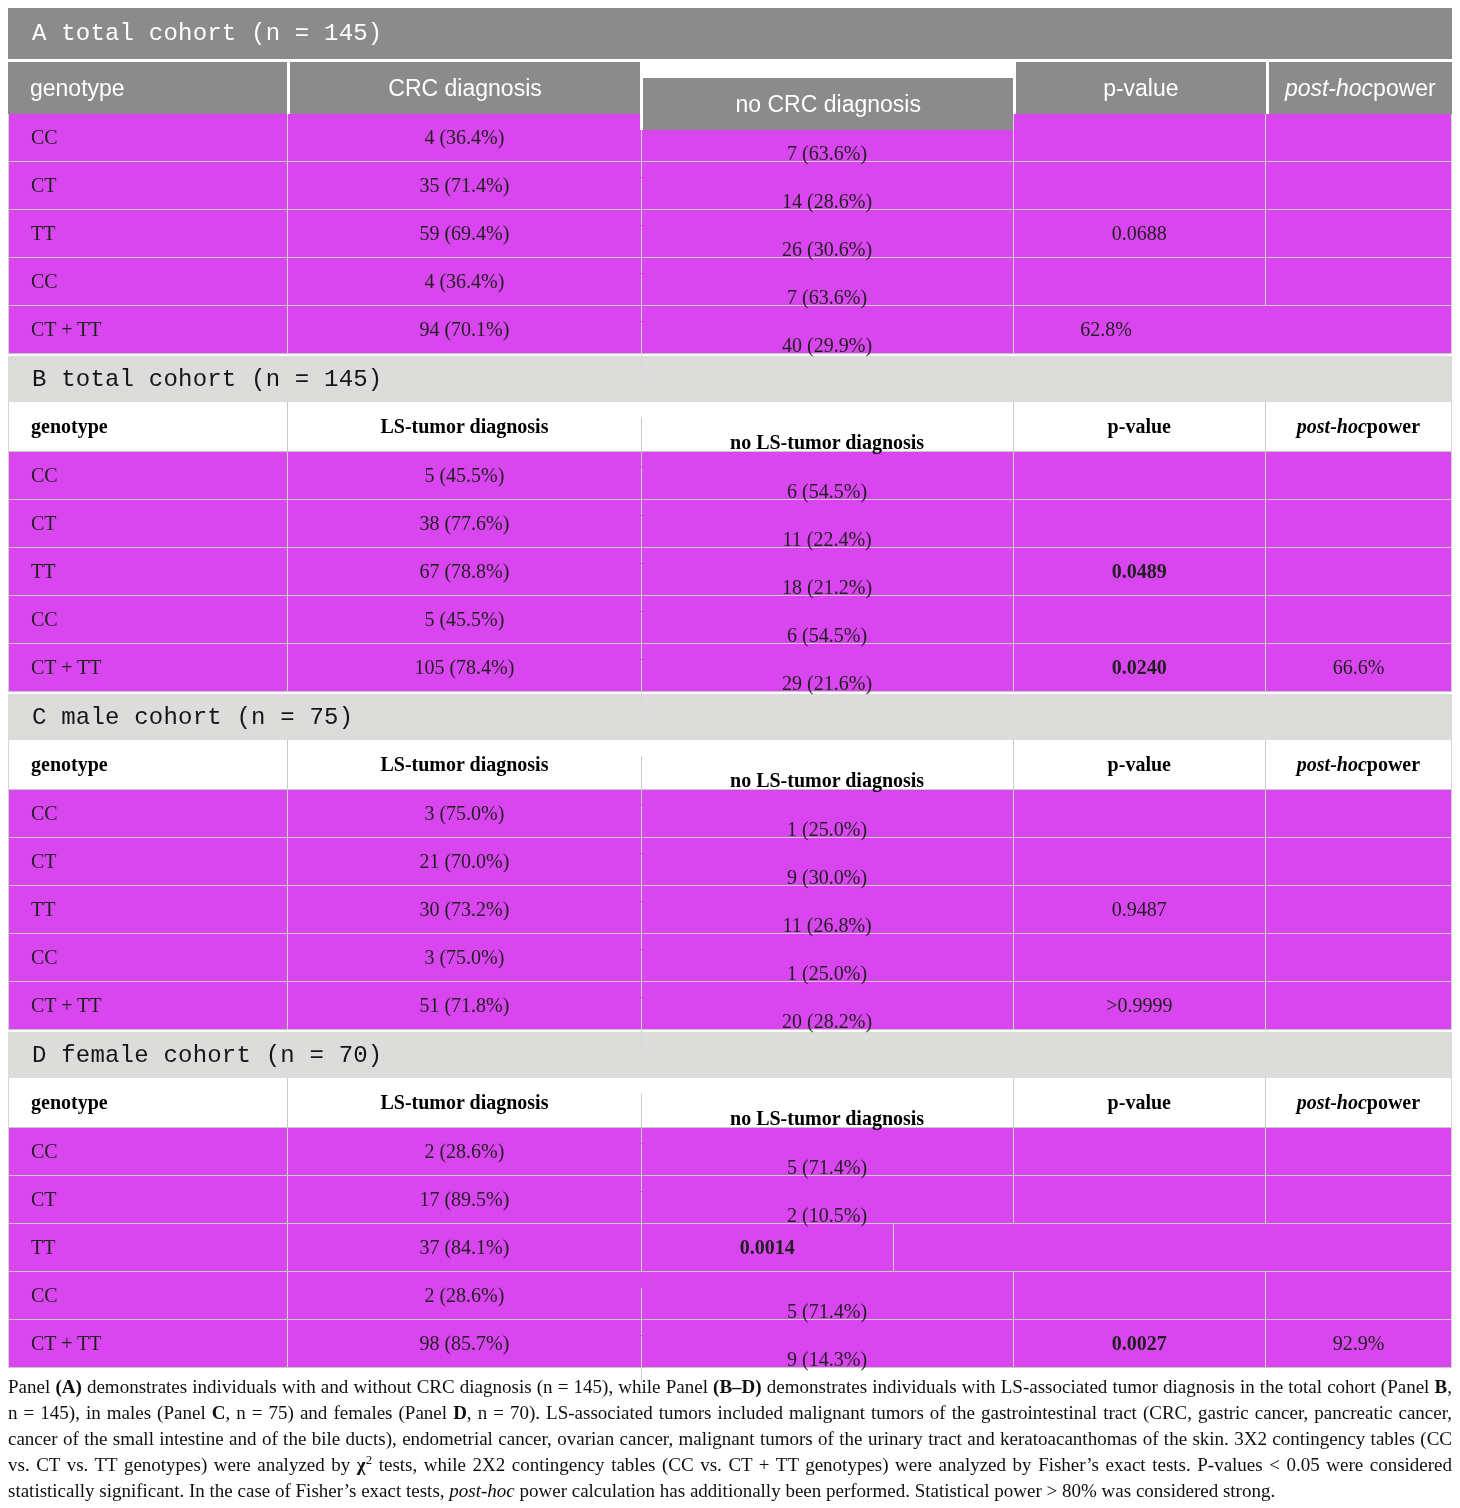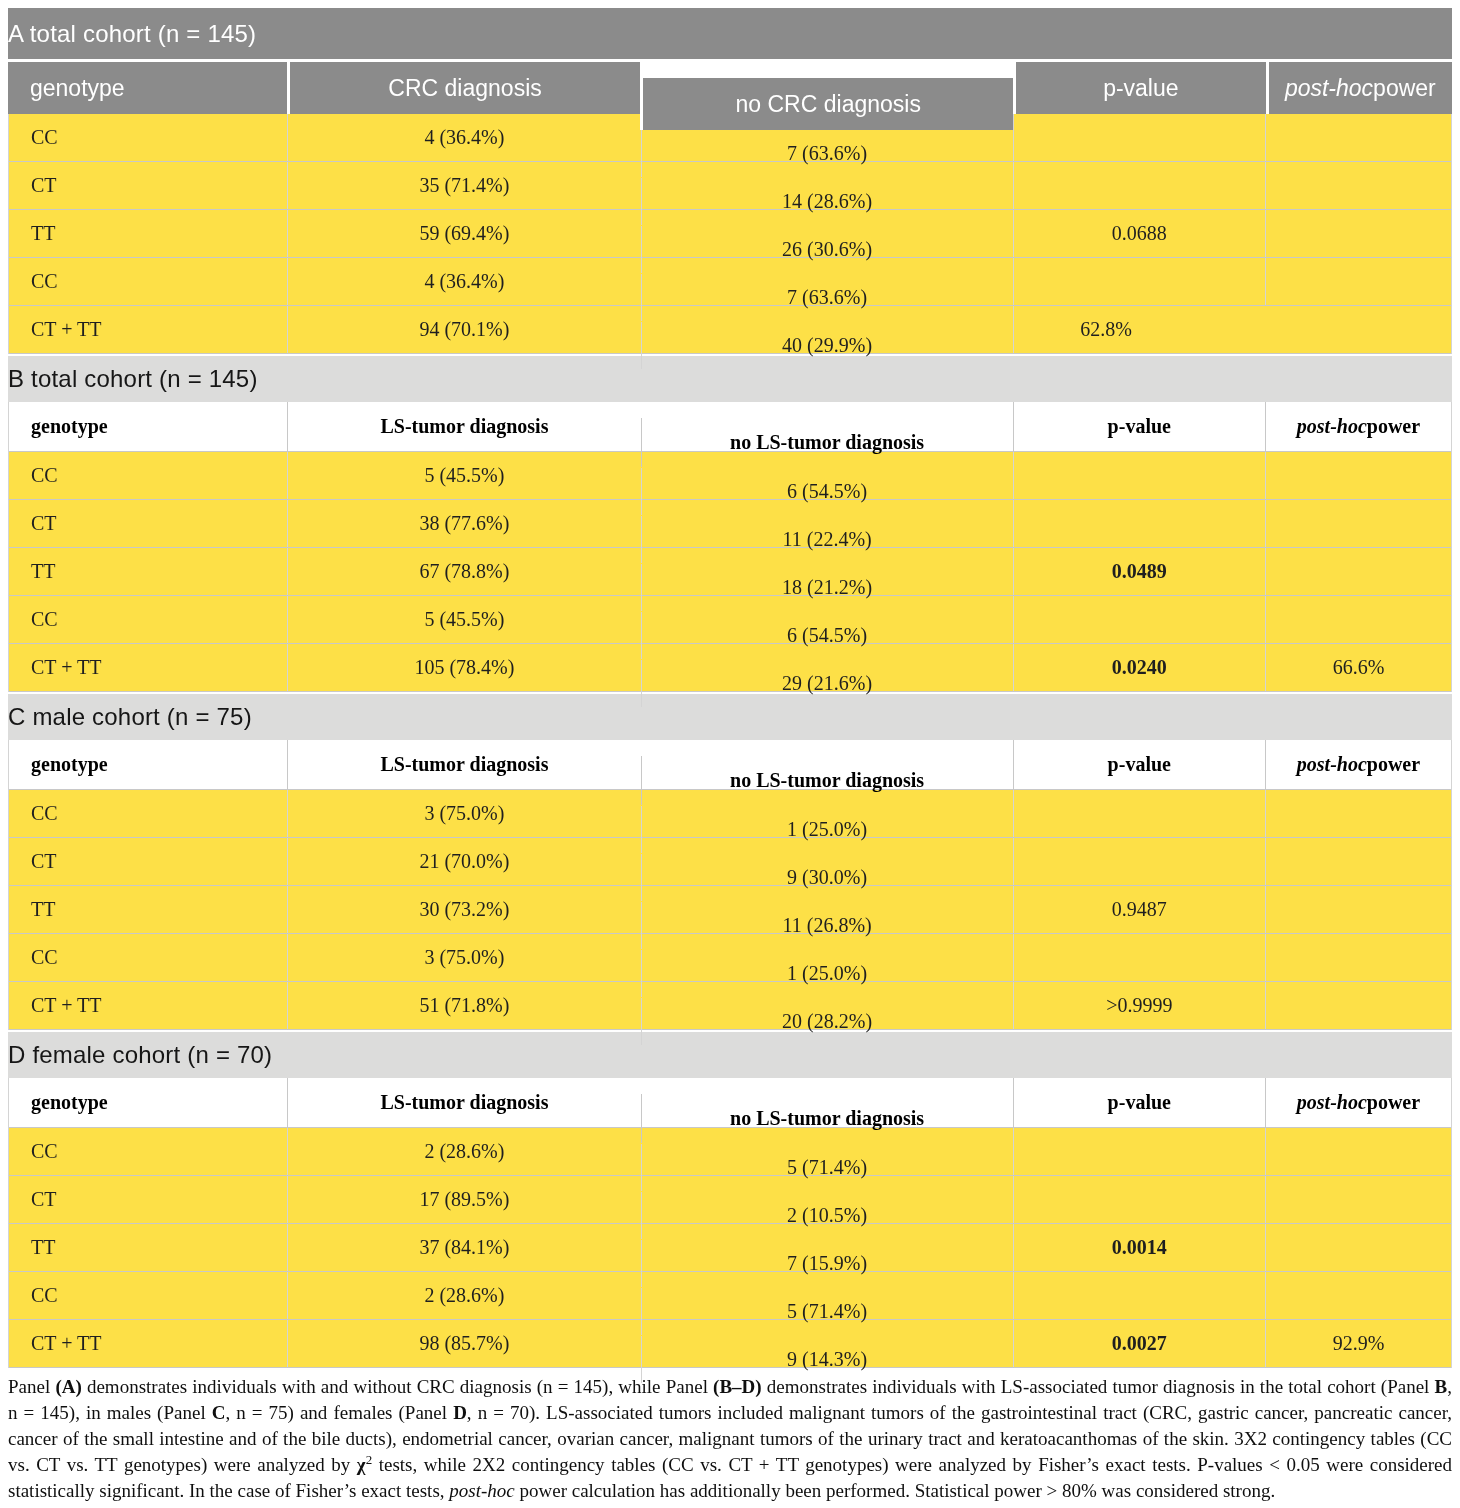--- a/index.html
+++ b/index.html
@@ -9,22 +9,22 @@
     width: 1460px;
     min-height: 1508px;
     padding: 8px 8px 0 8px;
     font-family: "Liberation Serif", serif;
     background: #ffffff;
   }
   
   .band {
     display: flex;
     align-items: center;
-    padding-left: 0;
-    font-family: Liberation Sans, sans-serif;
+    padding-left: 24px;
+    font-family: Liberation Mono, monospace;
     font-size: 24px;
     letter-spacing: 0.2px;
   }
   .band-dark {
     background: #8b8b8b;
     color: #ffffff;
     height: 54px;
     border-bottom: 3px solid #ffffff;
   }
   .band-light {
@@ -65,21 +65,21 @@
     color: #000000;
   }
   .hrow-bcd .cell + .cell { border-left: 1px solid #c8c8c8; }
   
   .grid { border-left: 1px solid #d4d4d4; border-right: 1px solid #d4d4d4; }
   .drow {
     height: 48px;
     border-bottom: 1px solid #c8c8c8;
     font-size: 20px;
     color: #1f1f1f;
-    background: #fde047;
+    background: #d946ef;
   }
   .drow .cell + .cell { border-left: 1px solid #d4d4d4; }
   .bold { font-weight: bold; }
   .it { font-style: italic; }
   
   .caption {
     margin-top: 6px;
     font-size: 19px;
     line-height: 26px;
     text-align: justify;
@@ -270,21 +270,20 @@
       <div class="drow">
         <div class="cell c0">CT</div>
         <div class="cell c1">17 (89.5%)</div>
         <div class="cell c2">2 (10.5%)</div>
         <div class="cell c3"></div>
         <div class="cell c4"></div>
       </div>
       <div class="drow">
         <div class="cell c0">TT</div>
         <div class="cell c1">37 (84.1%)</div>
-        <div class="cell c2">7 (15.9%)</div>
         <div class="cell c3 bold">0.0014</div>
         <div class="cell c4"></div>
       </div>
       <div class="drow">
         <div class="cell c0">CC</div>
         <div class="cell c1">2 (28.6%)</div>
         <div class="cell c2">5 (71.4%)</div>
         <div class="cell c3"></div>
         <div class="cell c4"></div>
       </div>

